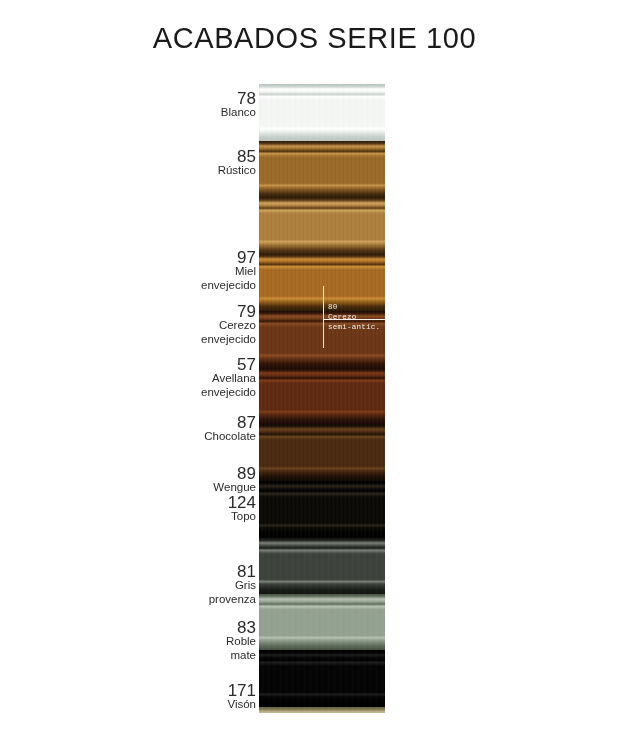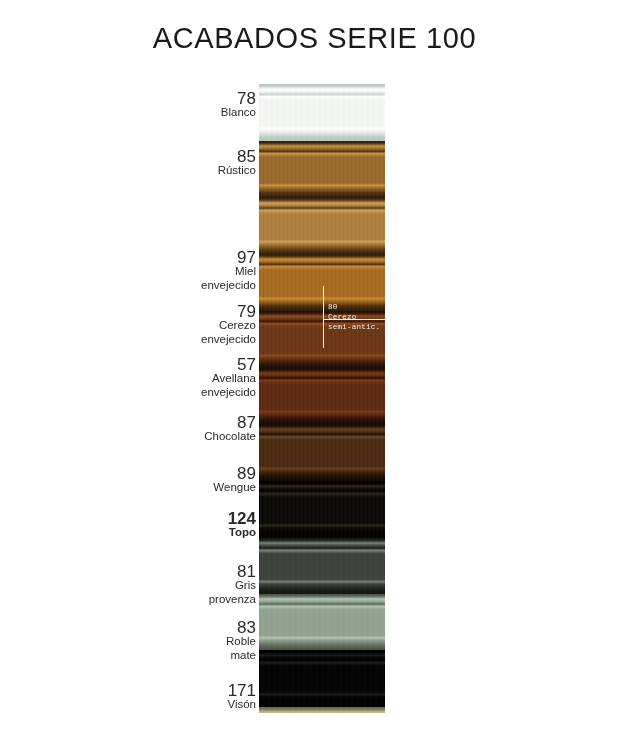--- a/index.html
+++ b/index.html
@@ -194,21 +194,21 @@
         <span class="finish-name">envejecido</span>
       </div>
       <div class="finish-label" style="top: 332px;">
         <span class="finish-code">87</span>
         <span class="finish-name">Chocolate</span>
       </div>
       <div class="finish-label" style="top: 383px;">
         <span class="finish-code">89</span>
         <span class="finish-name">Wengue</span>
       </div>
-      <div class="finish-label" style="top: 428px; font-weight: bold;">
+      <div class="finish-label" style="top: 412px;">
         <span class="finish-code">124</span>
         <span class="finish-name">Topo</span>
       </div>
       <div class="finish-label" style="top: 481px;">
         <span class="finish-code">81</span>
         <span class="finish-name">Gris</span>
         <span class="finish-name">provenza</span>
       </div>
       <div class="finish-label" style="top: 537px;">
         <span class="finish-code">83</span>

